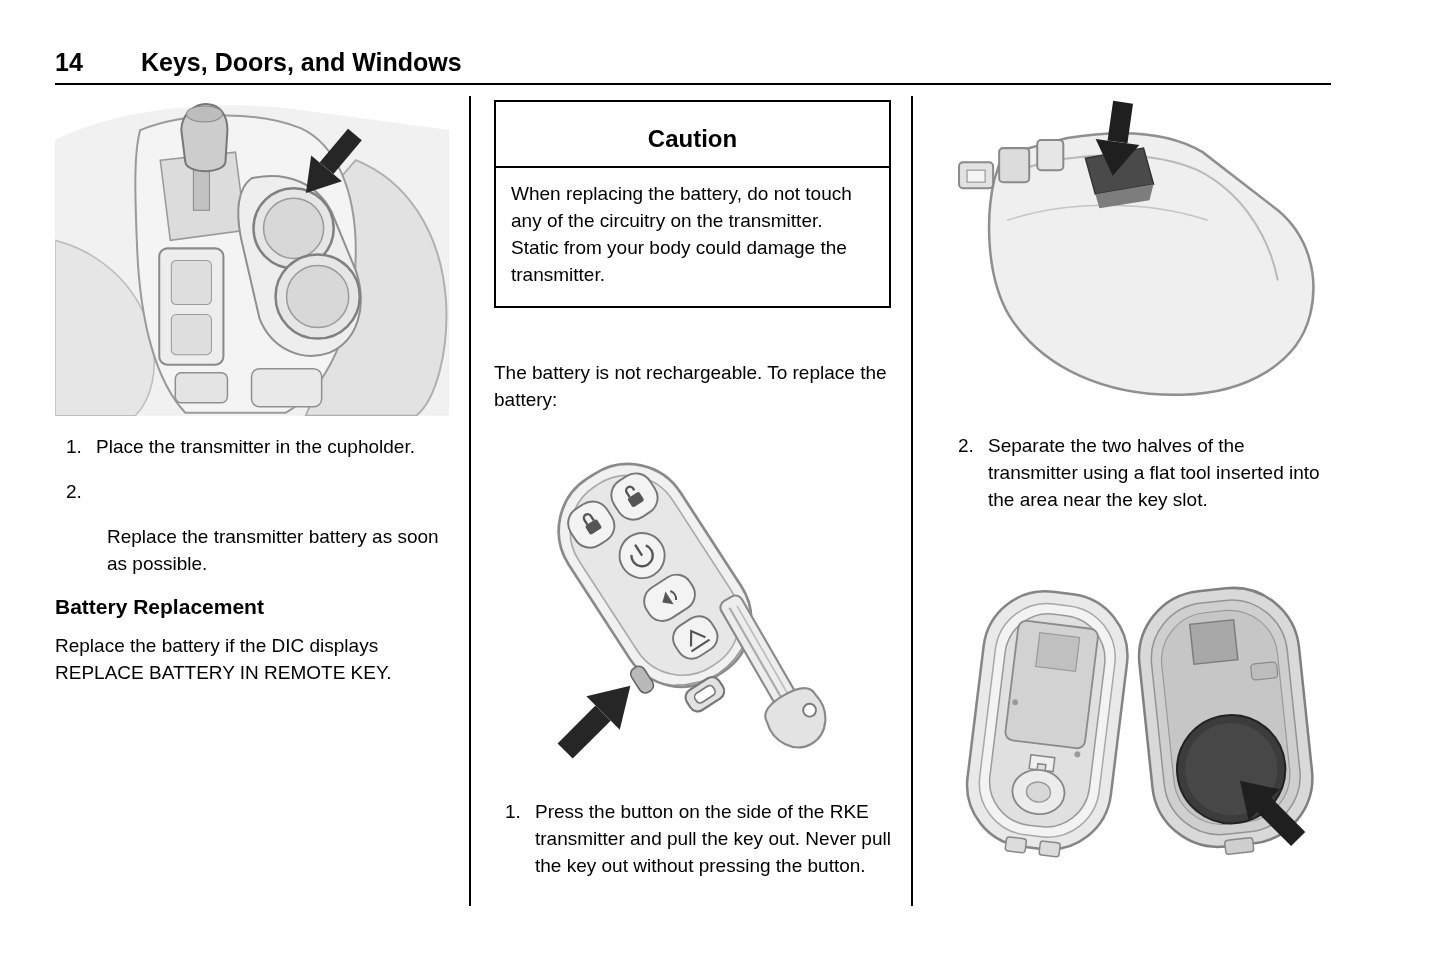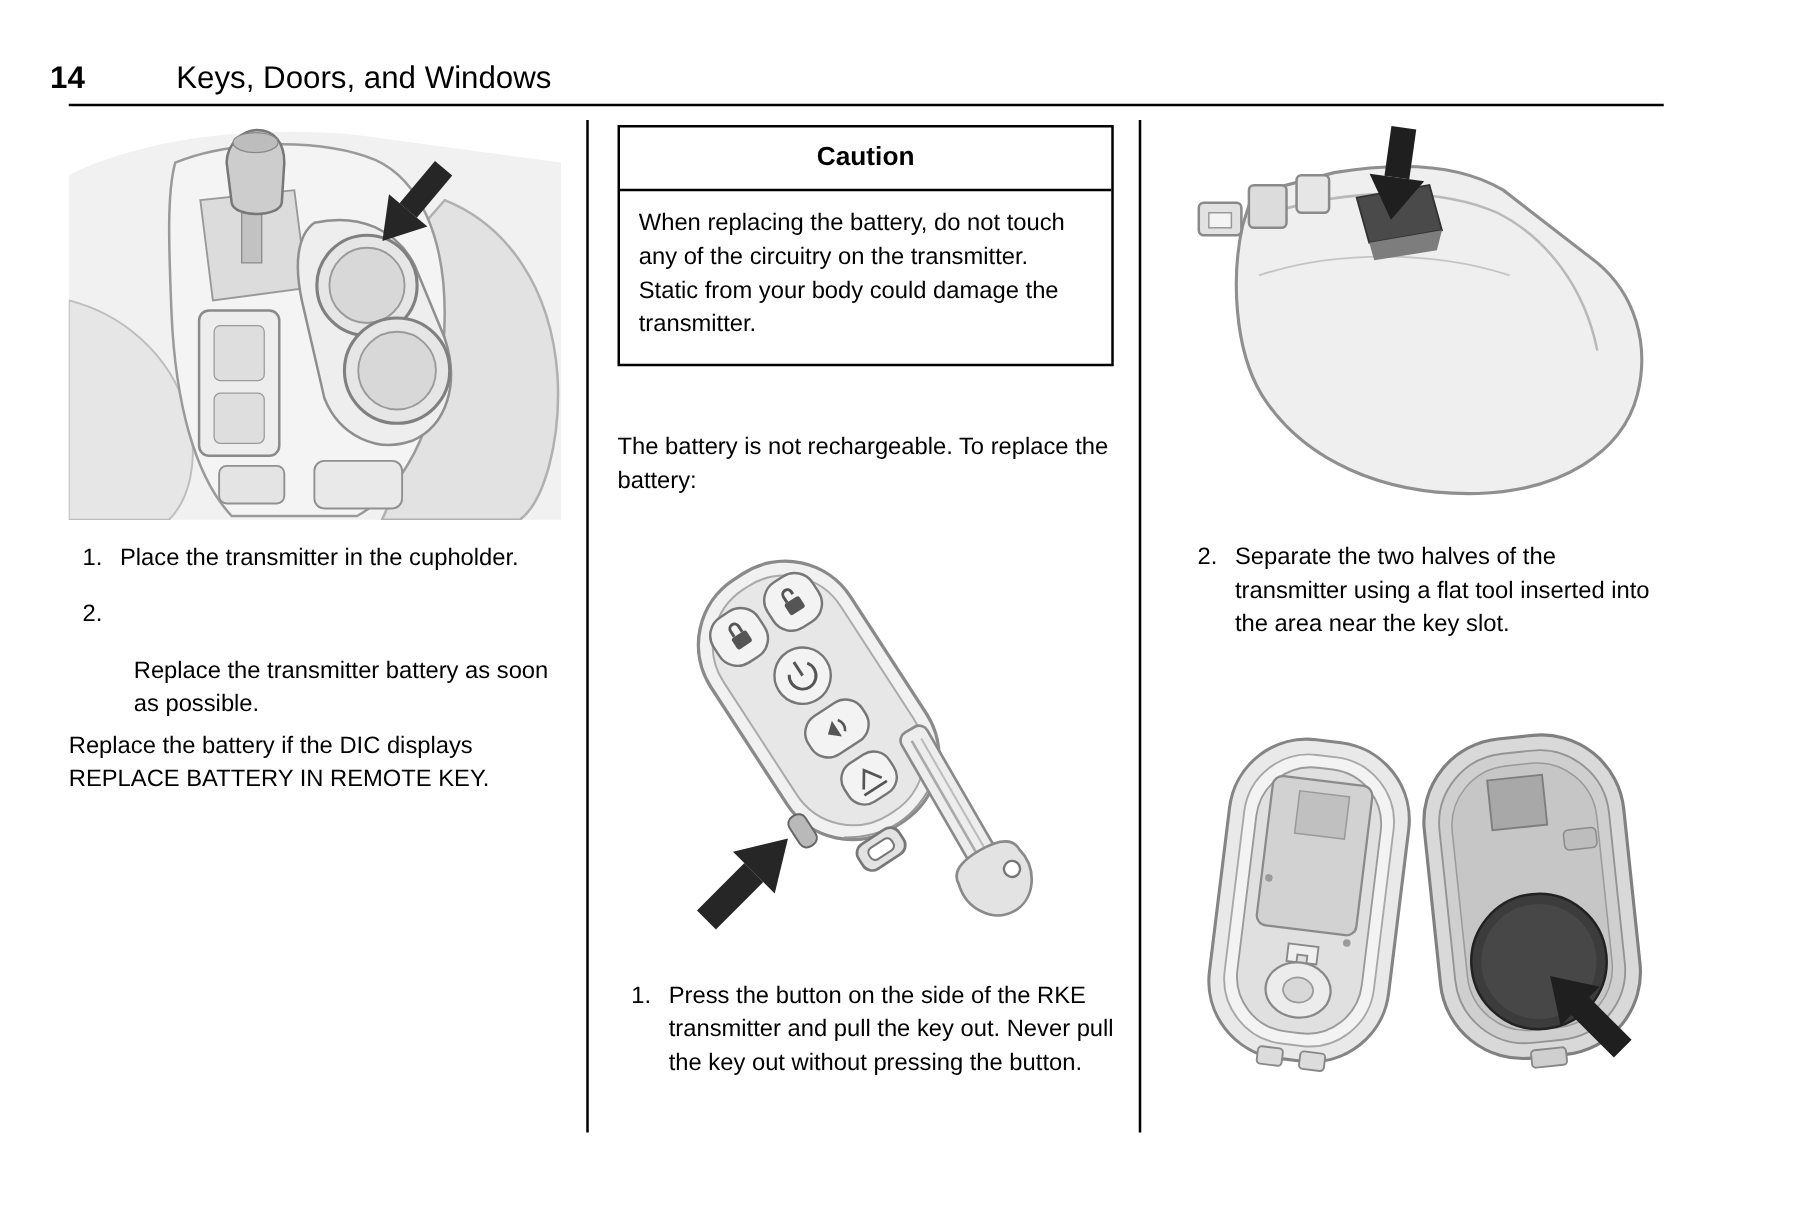--- a/index.html
+++ b/index.html
@@ -1,21 +1,21 @@
 <!DOCTYPE html>
 <html><head>
 <meta charset="utf-8">
 <style>
   * { margin:0; padding:0; box-sizing:border-box; }
   html,body { background:#ffffff; }
   body { font-family:"Liberation Sans", sans-serif; color:#000; }
   .page { position:relative; width:1445px; height:965px; background:#fff; overflow:hidden; }
 
-  .hdr-num   { position:absolute; left:40px;  top:48px; font-size:25px; font-weight:bold; }
-  .hdr-title { position:absolute; left:141px; top:48px; font-size:25px; font-weight:normal; }
+  .hdr-num   { position:absolute; left:55px;  top:48px; font-size:25px; font-weight:bold; }
+  .hdr-title { position:absolute; left:141px; top:48px; font-size:25px; font-weight:bold; }
   .hdr-rule  { position:absolute; left:55px;  top:83px; width:1276px; height:2px; background:#000; }
 
   .vdiv { position:absolute; top:96px; width:2px; height:810px; background:#000; }
   .vdiv.d1 { left:469px; }
   .vdiv.d2 { left:911px; }
 
   .col { position:absolute; font-size:19px; line-height:1.42; }
   .col-left  { left:55px;  top:100px; width:394px; }
   .col-mid   { left:494px; top:100px; width:397px; }
   .col-right { left:947px; top:100px; width:386px; }
@@ -26,21 +26,21 @@
   .steps { margin-top:18px; }
   .step { display:flex; margin-bottom:18px; }
   .step-num { flex:none; width:41px; padding-left:11px; }
   .step-text { flex:1; }
   .cont { padding-left:52px; margin-bottom:6px; }
 
   .subhead { font-size:21px; font-weight:bold; margin:14px 0 12px; }
   .para { margin-bottom:12px; }
 
   .caution-box { border:2px solid #000; }
-  .caution-title { text-align:center; font-weight:bold; font-size:21px; padding:9px 0 10px; border-bottom:2px solid #000; }
+  .caution-title { text-align:center; font-weight:bold; font-size:24px; padding:20px 0 10px; border-bottom:2px solid #000; }
   .caution-body { padding:13px 15px 17px; }
 
   .mid-intro { margin-top:52px; }
   .fig-fob   { margin-top:24px; }
   .mid-steps { margin-top:18px; }
 
   .right-steps { margin-top:22px; }
   .fig-halves  { margin-top:58px; }
 </style>
 </head>
@@ -88,20 +88,21 @@
       <div class="step">
         <div class="step-num">1.</div>
         <div class="step-text">Place the transmitter in the cupholder.</div>
       </div>
       <div class="step">
         <div class="step-num">2.</div>
       </div>
       <div class="cont">Replace the transmitter battery as soon as possible.</div>
     </div>
 
+    <div class="subhead">Battery Replacement</div>
     <div class="para">Replace the battery if the DIC displays REPLACE BATTERY IN REMOTE KEY.</div>
   </div>
 
   <div class="col col-mid">
 
     <div class="caution-box">
       <div class="caution-title">Caution</div>
       <div class="caution-body">When replacing the battery, do not touch any of the circuitry on the transmitter. Static from your body could damage the transmitter.</div>
     </div>
 

